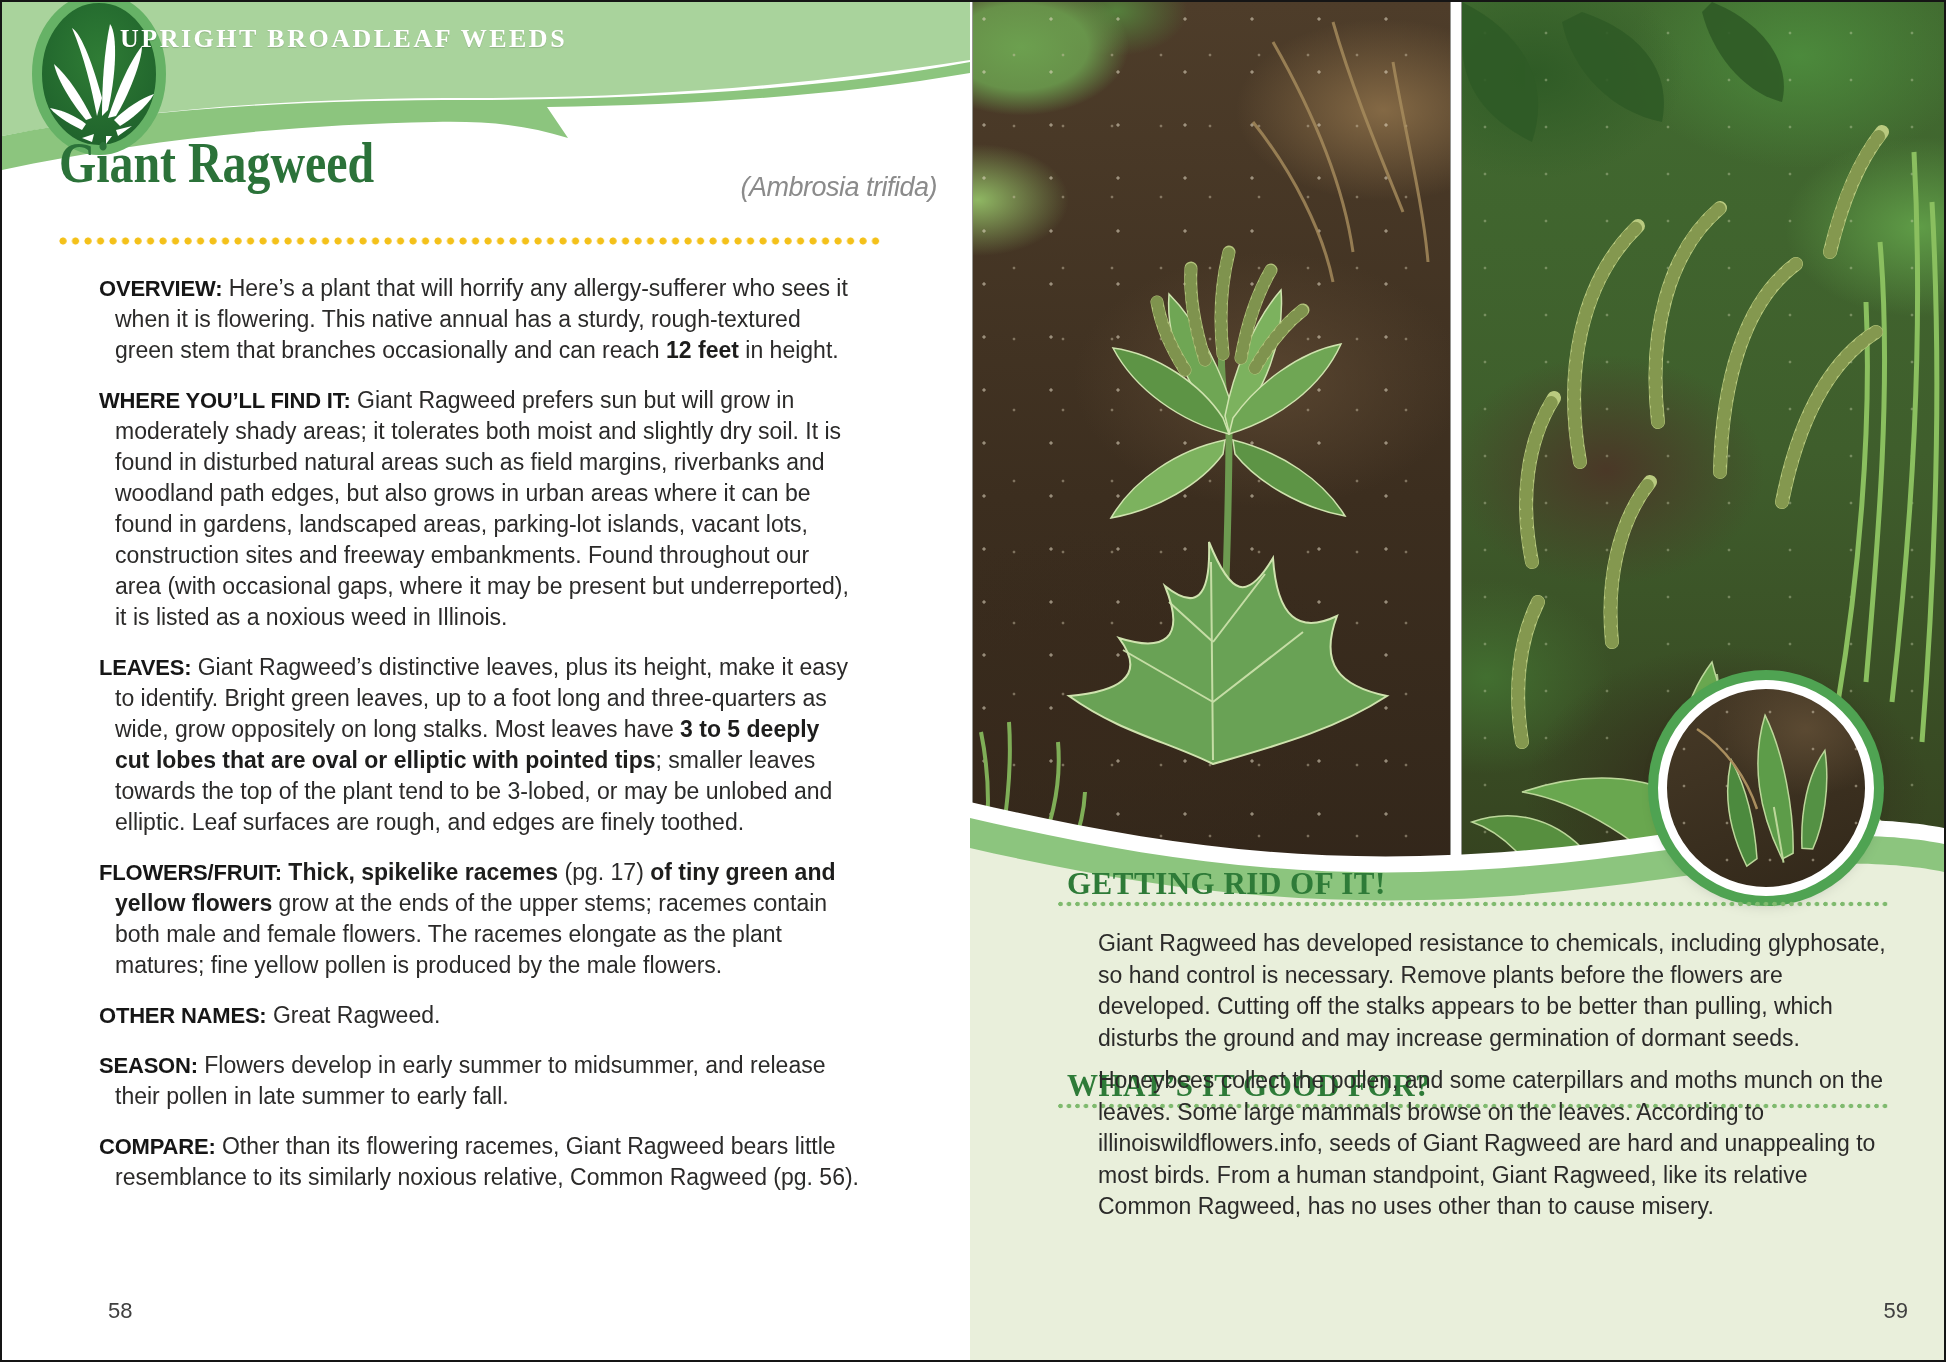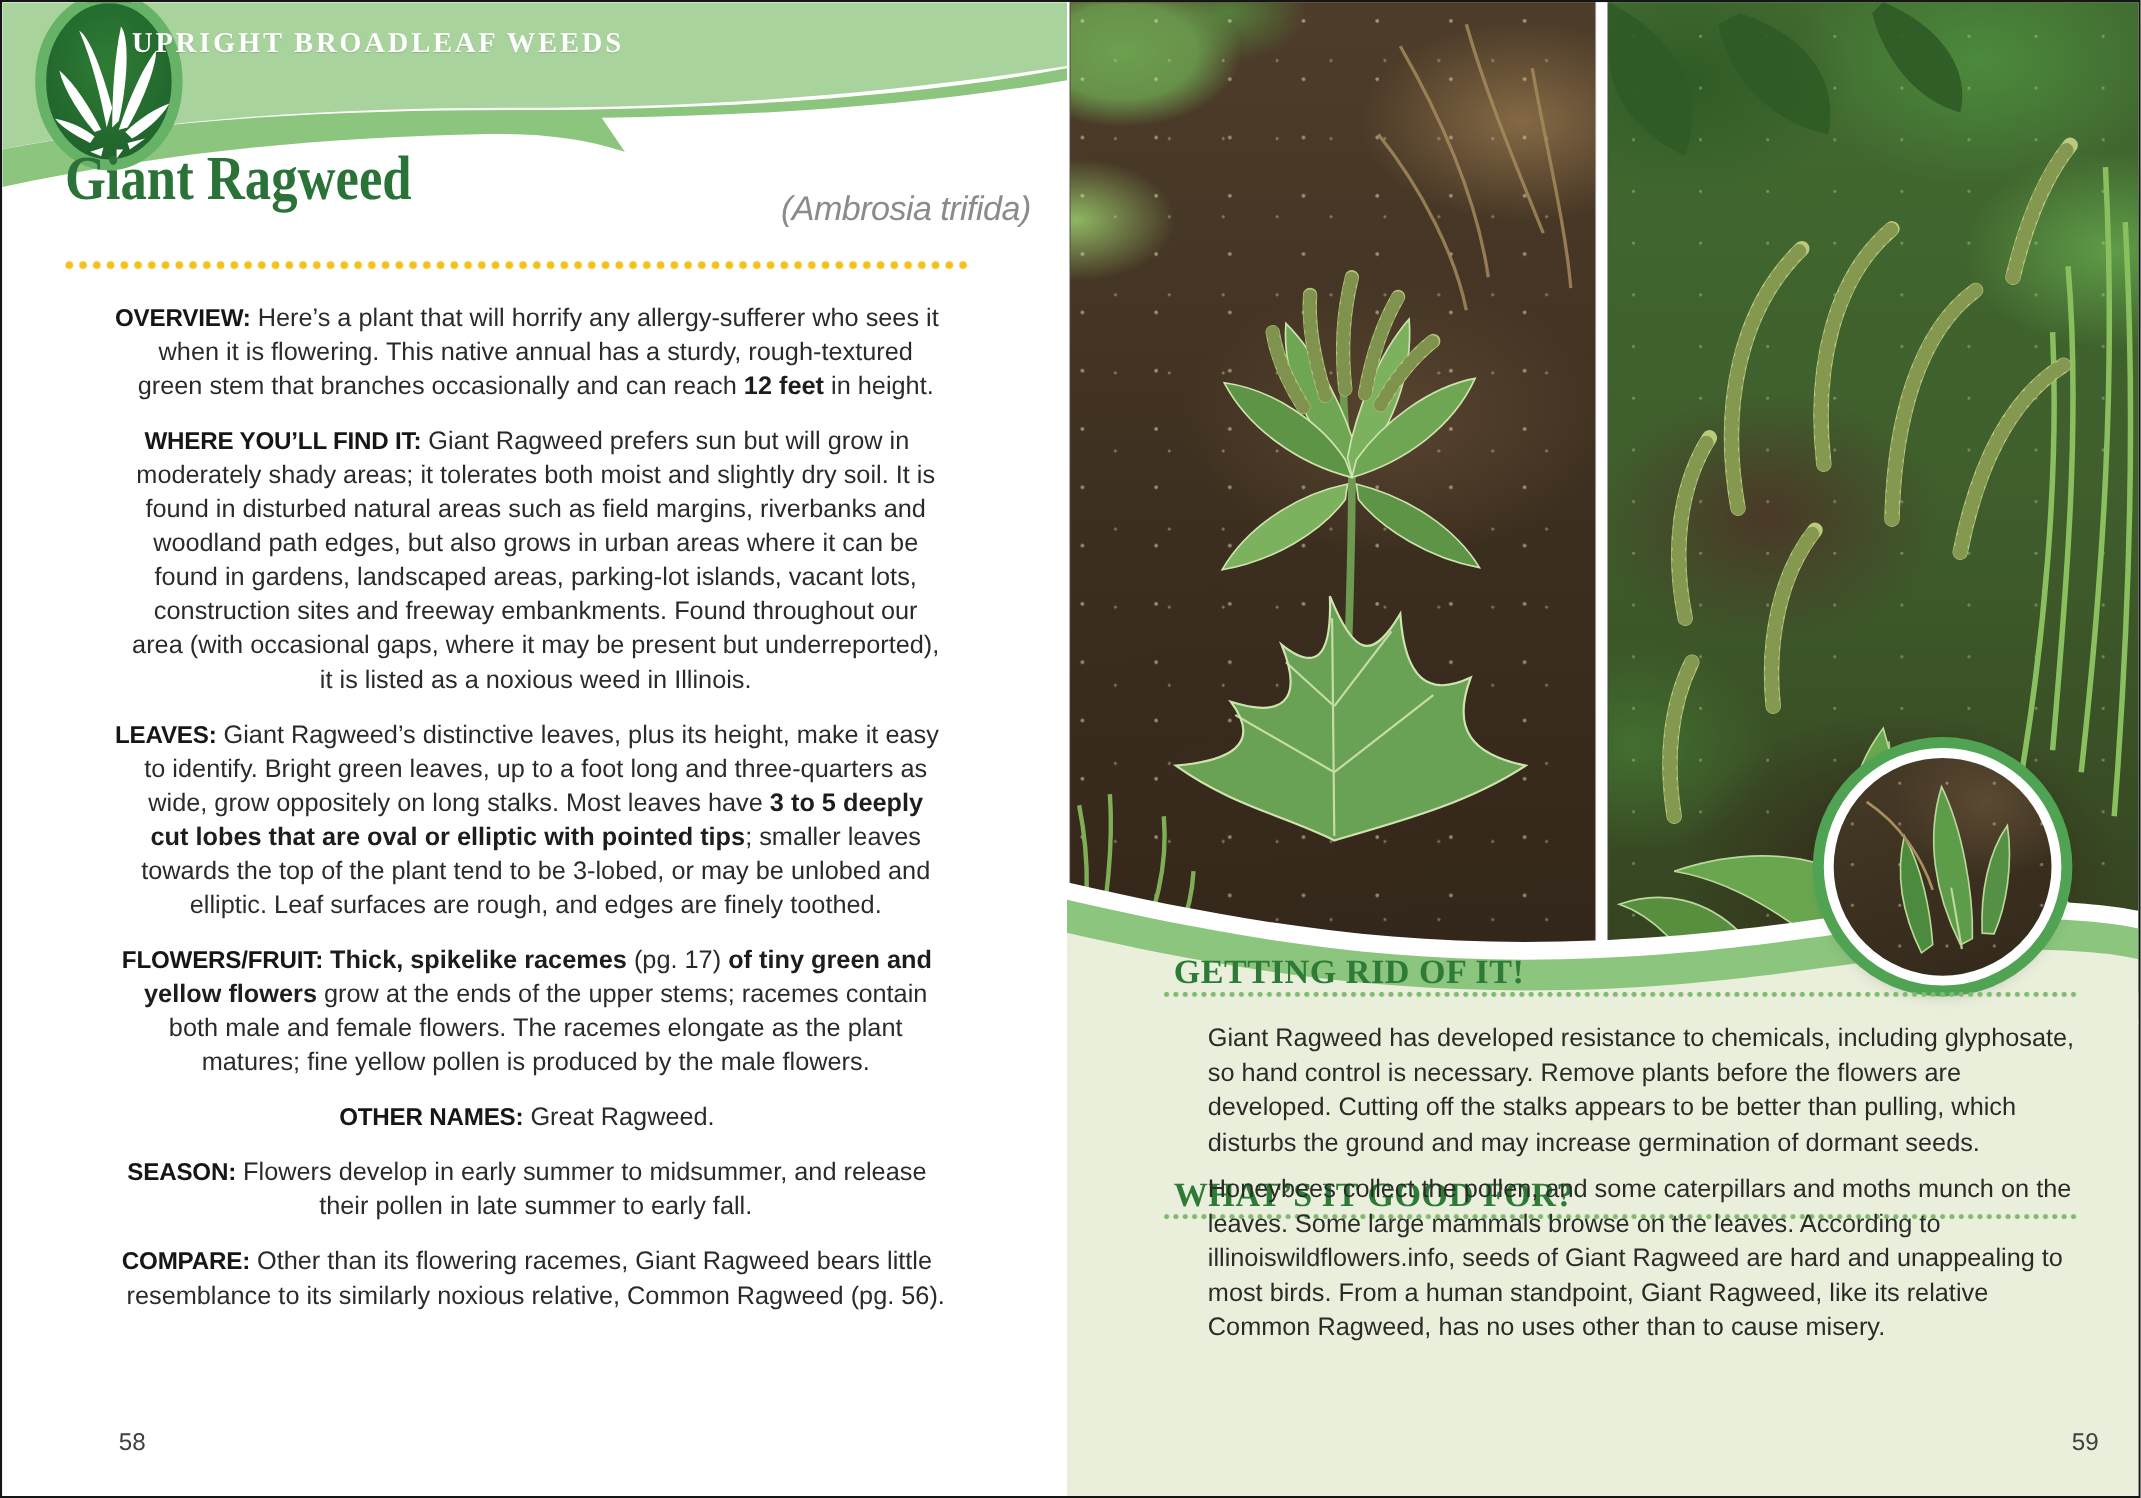--- a/index.html
+++ b/index.html
@@ -20,29 +20,29 @@
   .logo{position:absolute;left:22px;top:-8px;}
   .title-row{position:absolute;left:57px;top:128px;width:854px;height:80px;}
   .common-name{
     position:absolute;left:0;top:0;margin:0;
     font-family:"Liberation Serif","DejaVu Serif",serif;font-weight:bold;
     font-size:57px;color:var(--title-green,#2b7239);
     transform:scaleX(.84);transform-origin:left top;white-space:nowrap;
   }
   .sci-name{
     position:absolute;right:-24px;top:42px;font-style:italic;
-    font-size:31px;color:#8b8b8b;letter-spacing:-.5px;white-space:nowrap;
+    font-size:27px;color:#8b8b8b;letter-spacing:-.5px;white-space:nowrap;
   }
   .dotline-yellow{
     position:absolute;left:57px;top:234px;width:821px;height:10px;
     background-image:radial-gradient(circle at 4px 5px,var(--dot-yellow,#f4c11a) 3.2px,rgba(0,0,0,0) 3.9px);
     background-size:12.5px 10px;background-repeat:repeat-x;
   }
   .left-sections{position:absolute;left:97px;top:271px;width:760px;
-    font-size:23px;line-height:31px;color:#2b2a29;text-align:center;}
+    font-size:23px;line-height:31px;color:#2b2a29;}
   .sec{margin:0 0 19px 0;padding-left:16px;text-indent:-16px;}
   .sec .lbl{font-weight:bold;color:#161616;letter-spacing:-.2px;font-size:22px;}
   .sec .b{font-weight:bold;color:#1d1d1c;}
   .pageno{position:absolute;font-size:22px;font-weight:normal;color:#404040;}
   .pageno.left{left:106px;top:1296px;}
   .pageno.right{right:36px;top:1296px;margin-left:24px;}
 
   
   .page-right{position:absolute;left:968px;top:0;width:974px;height:1358px;background:#fff;}
   .photo{position:absolute;top:0;height:900px;outline:1px solid rgba(20,20,10,.45);}

